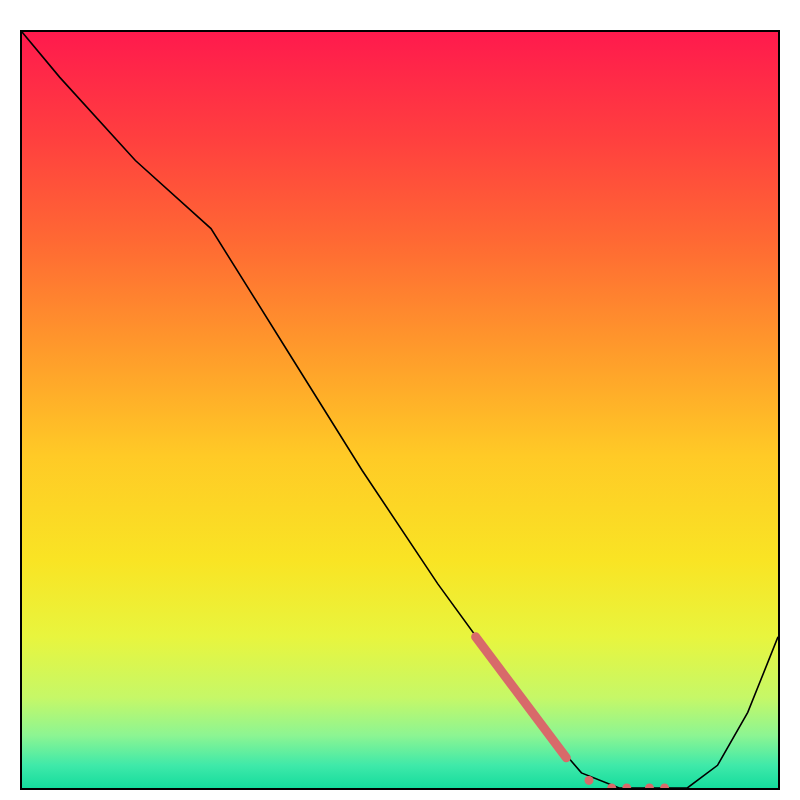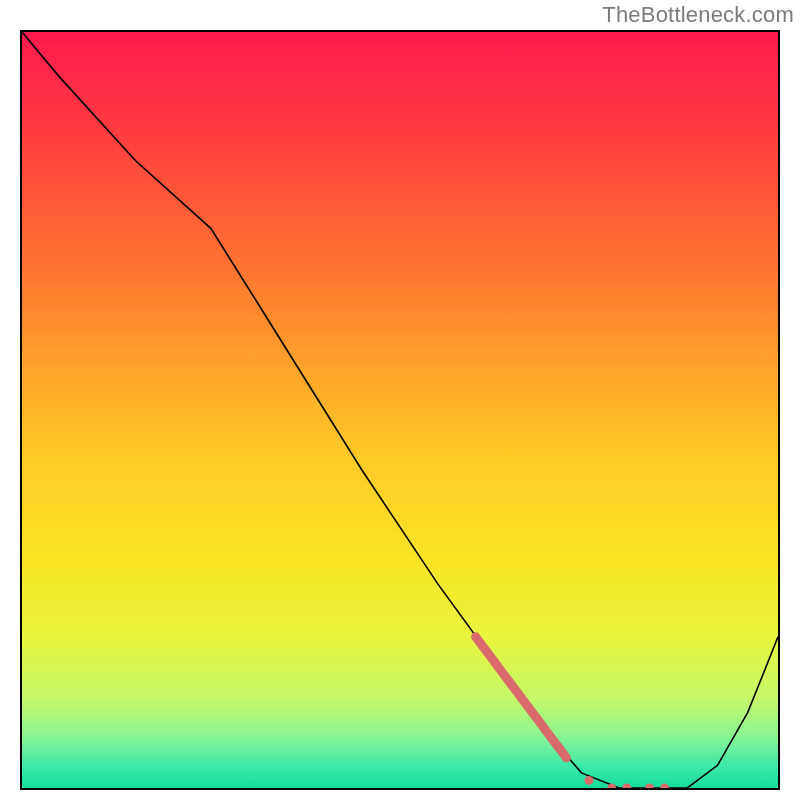--- a/index.html
+++ b/index.html
@@ -39,21 +39,20 @@
   .plot svg {
     display: block;
     width: 100%;
     height: 100%;
   }
 </style>
 </head>
 <body>
 
 <div class="frame">
-  <div class="watermark">TheBottleneck.com</div>
 
   <div class="plot">
     <svg viewBox="0 0 760 760" preserveAspectRatio="none">
       <defs>
         <linearGradient id="bg-grad" x1="0" y1="0" x2="0" y2="1">
         <stop offset="0%" stop-color="#ff1a4d"></stop>
             <stop offset="14.000000000000002%" stop-color="#ff3f3f"></stop>
             <stop offset="28.000000000000004%" stop-color="#ff6a33"></stop>
             <stop offset="42%" stop-color="#ff9a2b"></stop>
             <stop offset="56.00000000000001%" stop-color="#ffca26"></stop>

